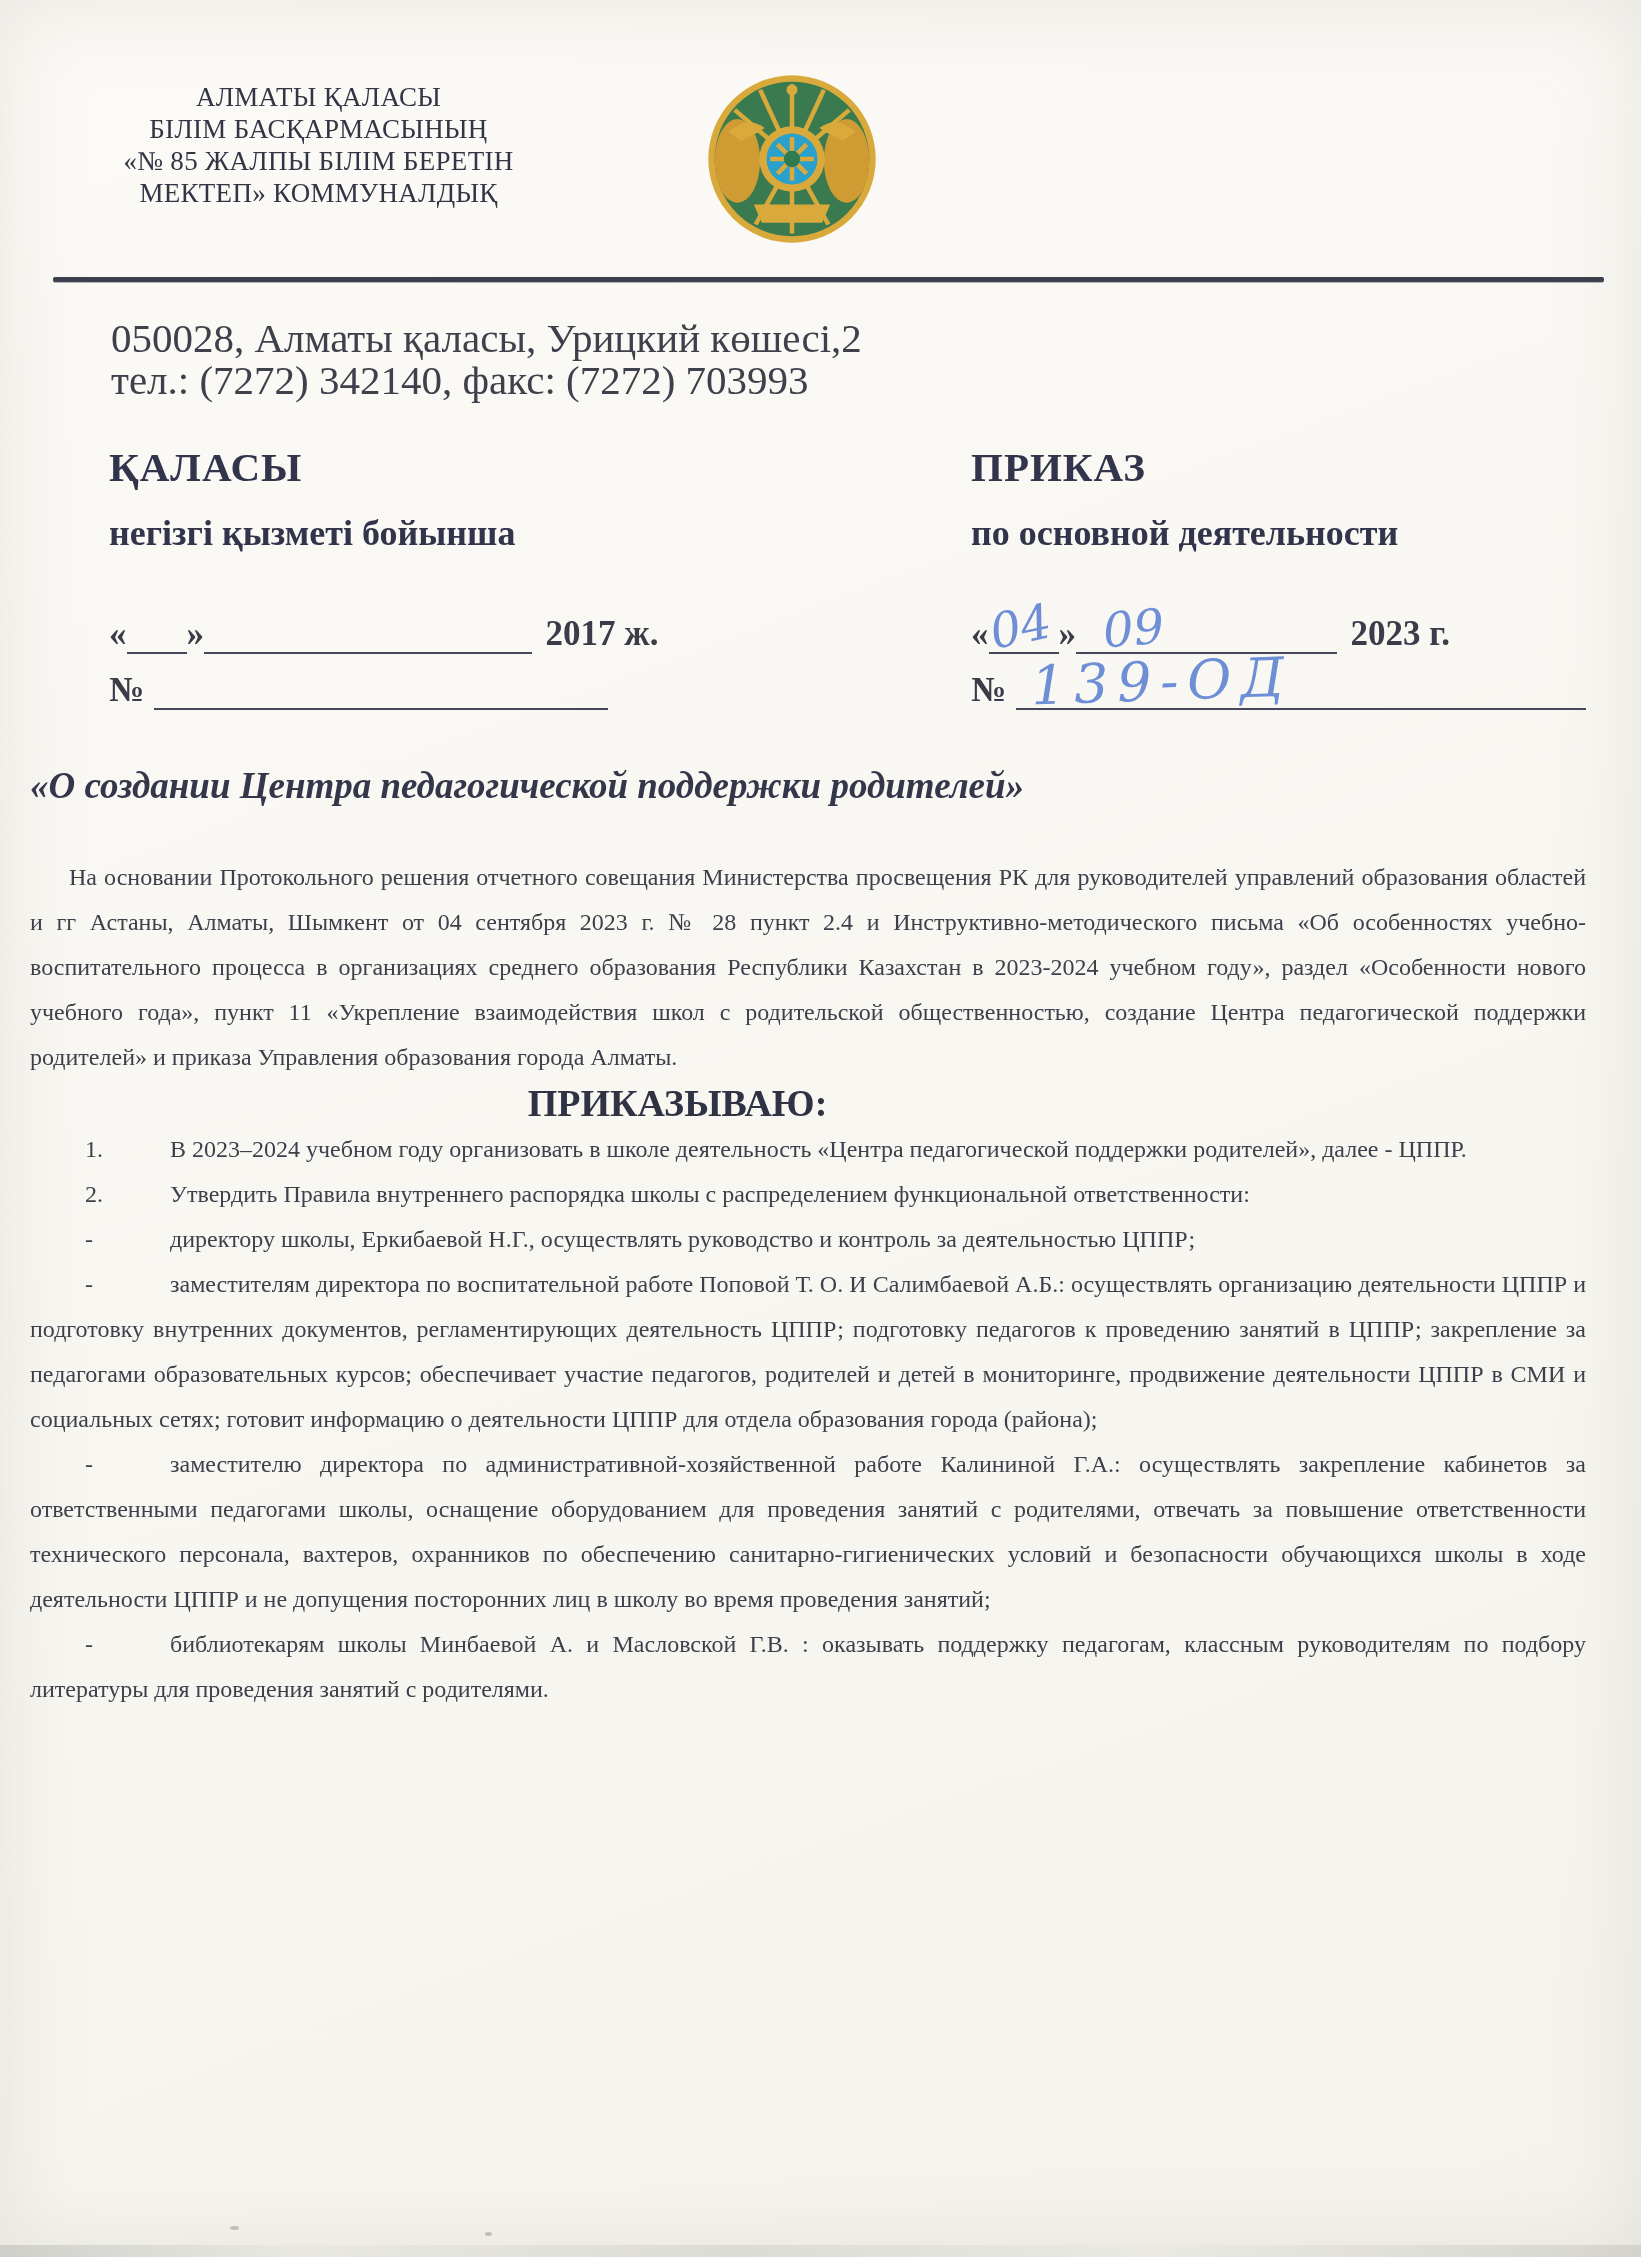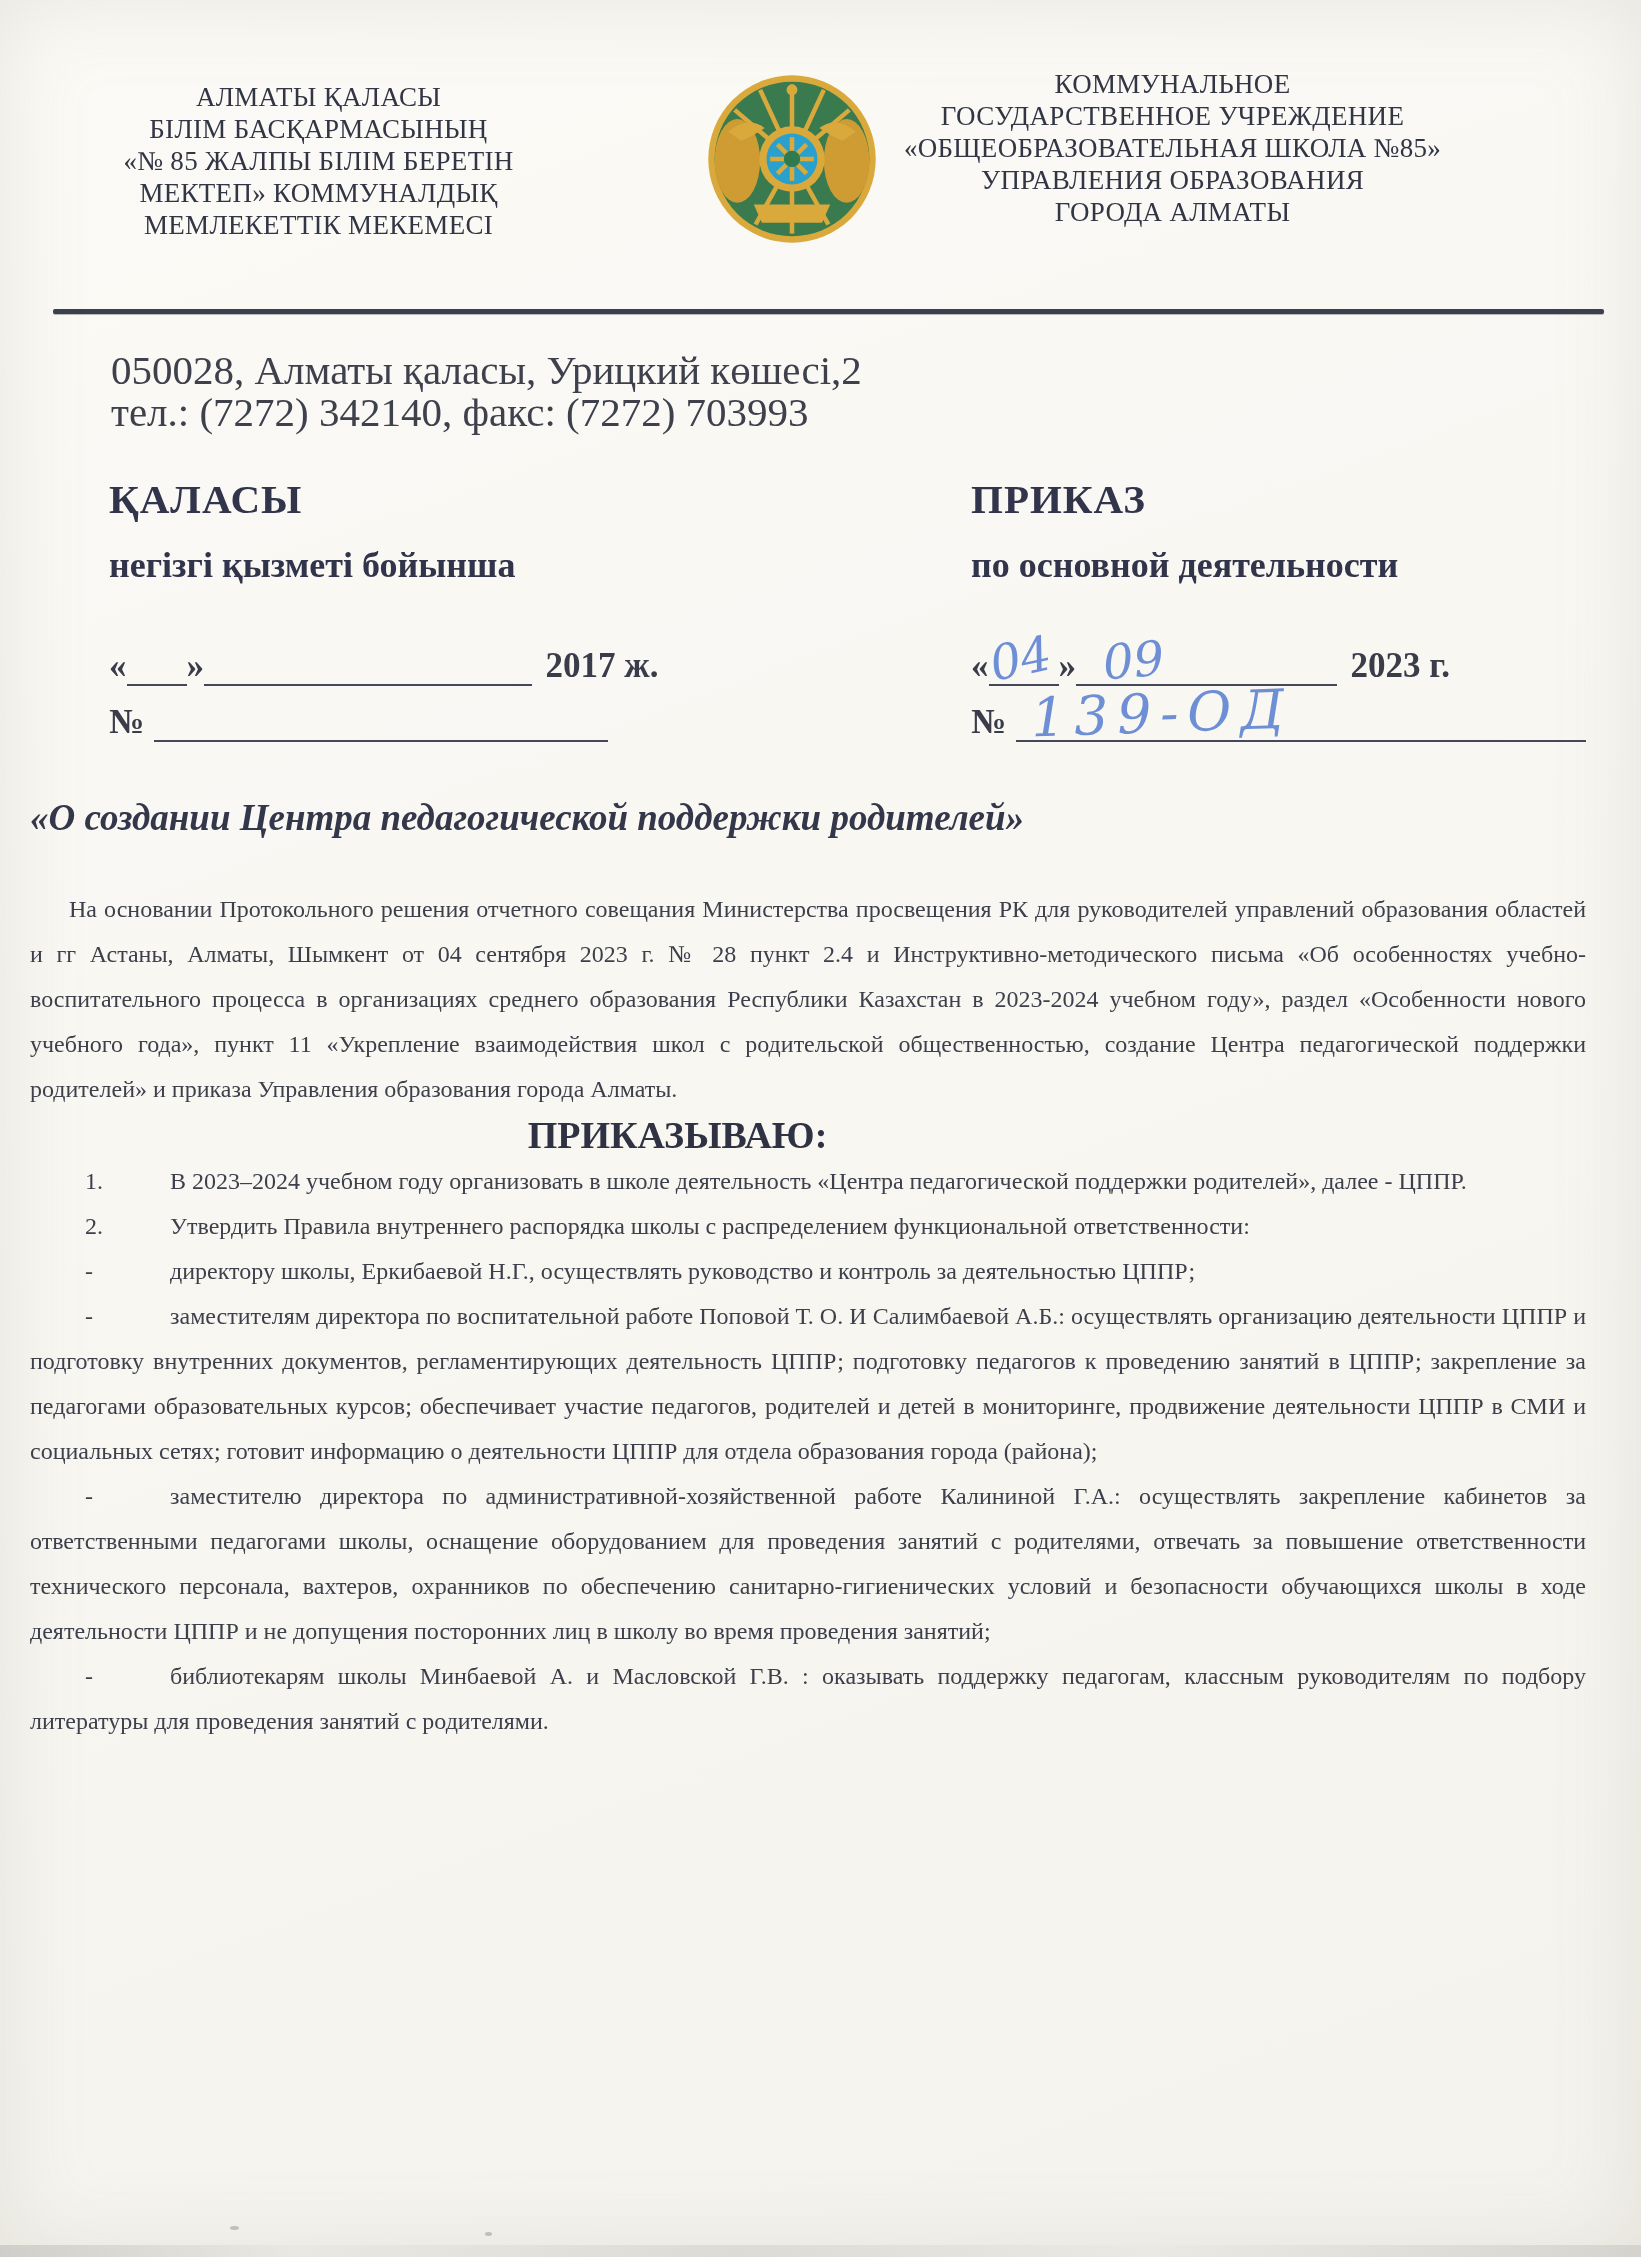--- a/index.html
+++ b/index.html
@@ -55,30 +55,22 @@
 <body>
 
 <div class="page">
 
   <header class="org-header">
     <div class="org org-left">
       <div>АЛМАТЫ ҚАЛАСЫ</div>
       <div>БІЛІМ БАСҚАРМАСЫНЫҢ</div>
       <div>«№ 85 ЖАЛПЫ БІЛІМ БЕРЕТІН</div>
       <div>МЕКТЕП» КОММУНАЛДЫҚ</div>
-      <div>МЕМЛЕКЕТТІК МЕКЕМЕСІ</div>
     </div>
     <div></div>
-    <div class="org org-right">
-      <div>КОММУНАЛЬНОЕ</div>
-      <div>ГОСУДАРСТВЕННОЕ УЧРЕЖДЕНИЕ</div>
-      <div>«ОБЩЕОБРАЗОВАТЕЛЬНАЯ ШКОЛА №85»</div>
-      <div>УПРАВЛЕНИЯ ОБРАЗОВАНИЯ</div>
-      <div>ГОРОДА АЛМАТЫ</div>
-    </div>
   </header>
 
   <div class="emblem">
     <svg viewBox="0 0 200 200" width="182" height="182" aria-hidden="true">
       <circle cx="100" cy="100" r="92" fill="#d9a93c"></circle>
       <circle cx="100" cy="100" r="85" fill="#397a4e"></circle>
       <g stroke="#d9a93c" stroke-width="5">
         <line x1="100" y1="100" x2="100" y2="18"></line>
         <line x1="100" y1="100" x2="135" y2="24"></line>
         <line x1="100" y1="100" x2="65" y2="24"></line>

